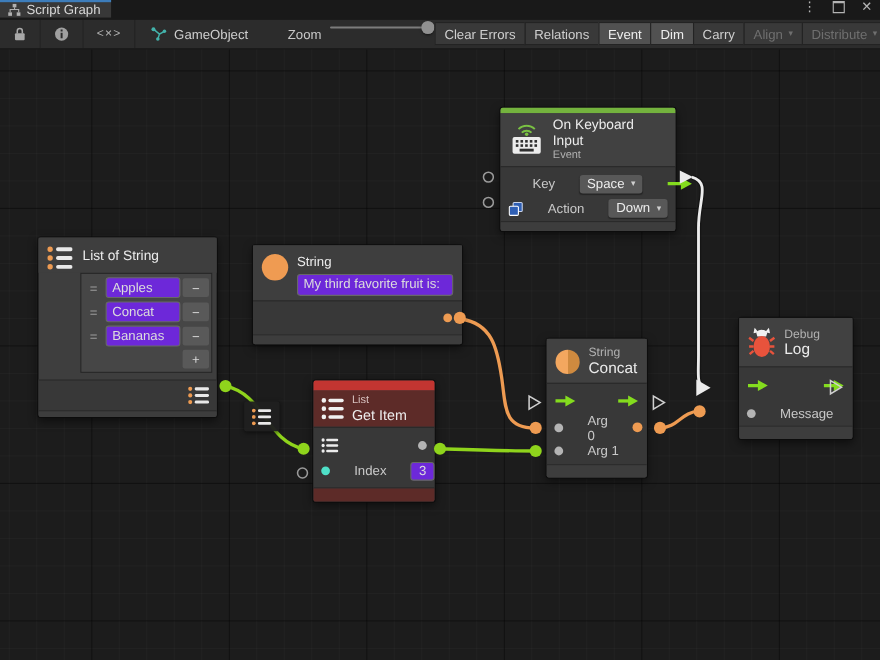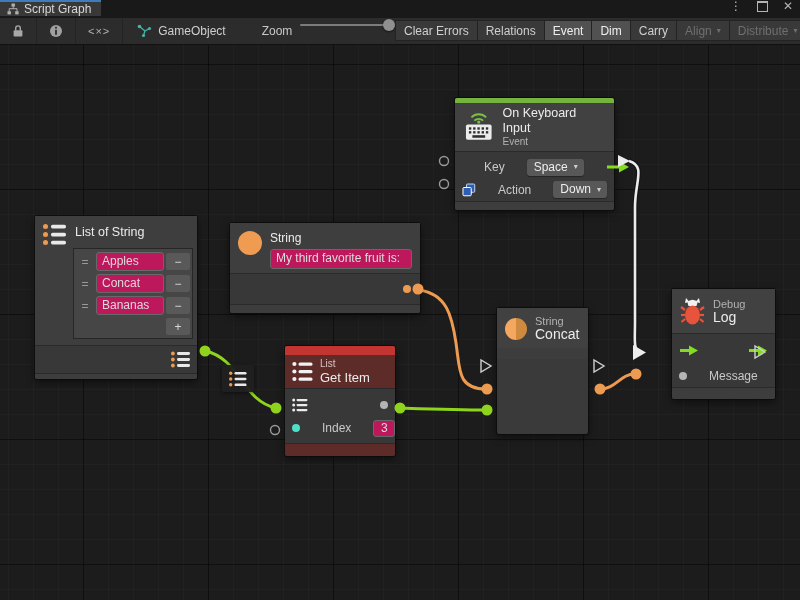--- a/index.html
+++ b/index.html
@@ -57,21 +57,21 @@
   .nbody{background:#383838;border-top:1px solid #2a2a2a;border-bottom:1px solid #2a2a2a;flex:1;}
   .nfooter{background:#3d3d3d;height:11px;border-radius:0 0 2px 2px;}
   .prow{display:flex;align-items:center;gap:22px;padding:0 7px;}
   .pdot{width:8px;height:8px;border-radius:50%;background:#b4b4b4;flex:0 0 auto;}
   .pdot.teal{background:#4fe0c8;}
   .pdot.orange{background:#ee9b52;}
   .plabel{color:#c9c9c9;}
   .dd{display:inline-flex;align-items:center;gap:6px;background:#585858;border-radius:3px;
     padding:1px 6px 2px 7px;color:#ededed;box-shadow:0 1px 1px rgba(0,0,0,.35);}
   .dd::after{content:"▾";font-size:8px;color:#cfcfcf;}
-  .vfield{background:#be185d;border:1px solid #686868;border-radius:3px;padding:0 5px 1px 5px;
+  .vfield{background:#6d28d9;border:1px solid #686868;border-radius:3px;padding:0 5px 1px 5px;
     color:#dcdcdc;white-space:nowrap;}
   .arrow{flex:0 0 auto;display:block;}
 
   
   .evt-strip{height:7px;background:#74b33e;border-radius:2px 2px 0 0;}
   
   .err-strip{height:9px;background:#c23531;border-radius:2px 2px 0 0;}
   .gi-header{display:flex;align-items:center;gap:7px;padding:3px 7px;background:#5d2b28;}
   .gi-footer{background:#5d2b28;height:12px;border-radius:0 0 2px 2px;}
   .gi-header .t-small{color:#d8c2c0;}
@@ -350,20 +350,41 @@
     </div>
 
     <div class="node" style="left:497px;top:263px;width:91px;height:126px;">
       <div class="nheader" style="padding:7px 8px 6px 8px;">
         <span class="split-circle"></span>
         <div>
           <div class="t-small" style="font-size:11px;">String</div>
           <div class="t-big" style="font-size:14px;">Concat</div>
         </div>
       </div>
+      <div class="nbody" style="padding-top:6px;">
+        <div class="prow" style="height:18px;margin-bottom:5px;justify-content:space-between;">
+          <svg class="arrow" width="20" height="11" viewBox="0 0 20 11">
+            <path d="M1 5.5 H11" stroke="#84dc1e" stroke-width="3"></path>
+              <polygon points="10,0.5 19,5.5 10,10.5" fill="#84dc1e"></polygon>
+          </svg>
+          <svg class="arrow" width="20" height="11" viewBox="0 0 20 11">
+            <path d="M1 5.5 H11" stroke="#84dc1e" stroke-width="3"></path>
+              <polygon points="10,0.5 19,5.5 10,10.5" fill="#84dc1e"></polygon>
+          </svg>
+        </div>
+        <div class="prow" style="height:21px;">
+          <span class="pdot"></span>
+          <span class="plabel">Arg 0</span>
+          <span class="pdot orange" style="width:9px;height:9px;margin-left:auto;"></span>
+        </div>
+        <div class="prow" style="height:21px;">
+          <span class="pdot"></span>
+          <span class="plabel">Arg 1</span>
+        </div>
+      </div>
       <div class="nfooter"></div>
     </div>
 
     <div class="node" style="left:672px;top:244px;width:103px;height:110px;">
       <div class="nheader" style="padding:8px 8px 7px 8px;">
         <svg width="25" height="29" viewBox="0 0 25 29">
           <polygon points="6,1 9.5,5 5,6" fill="#f1f1f1"></polygon>
           <polygon points="19,1 15.5,5 20,6" fill="#f1f1f1"></polygon>
           <path d="M7.5 5.5 A 5.5 4.5 0 0 1 17.5 5.5 L 16.5 9 H 8.5 Z" fill="#f1f1f1"></path>
           <g stroke="#e8533c" stroke-width="2.2" fill="none">

